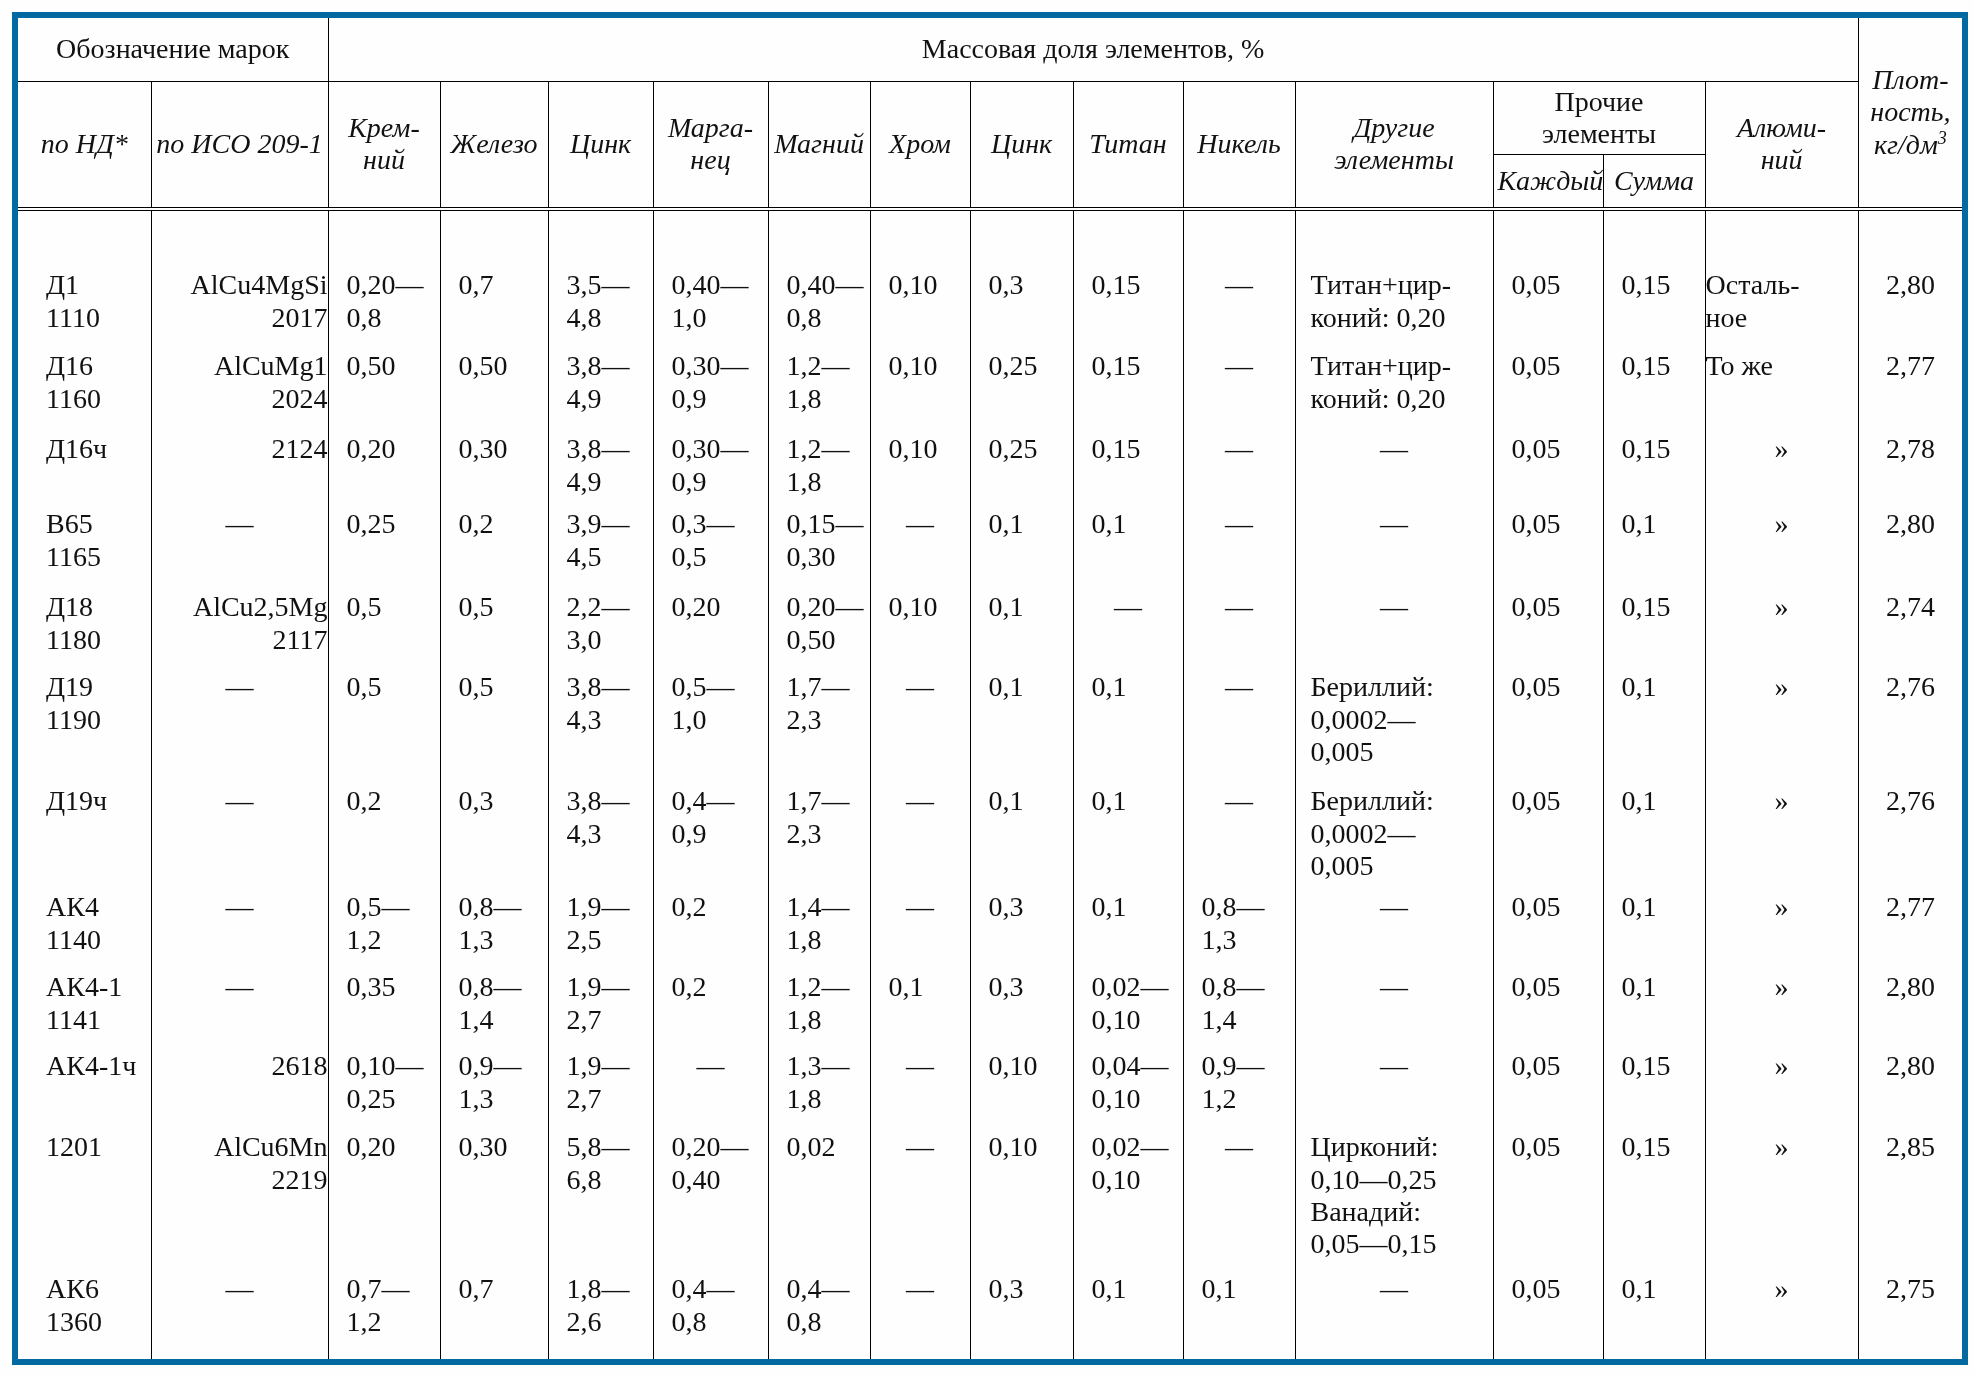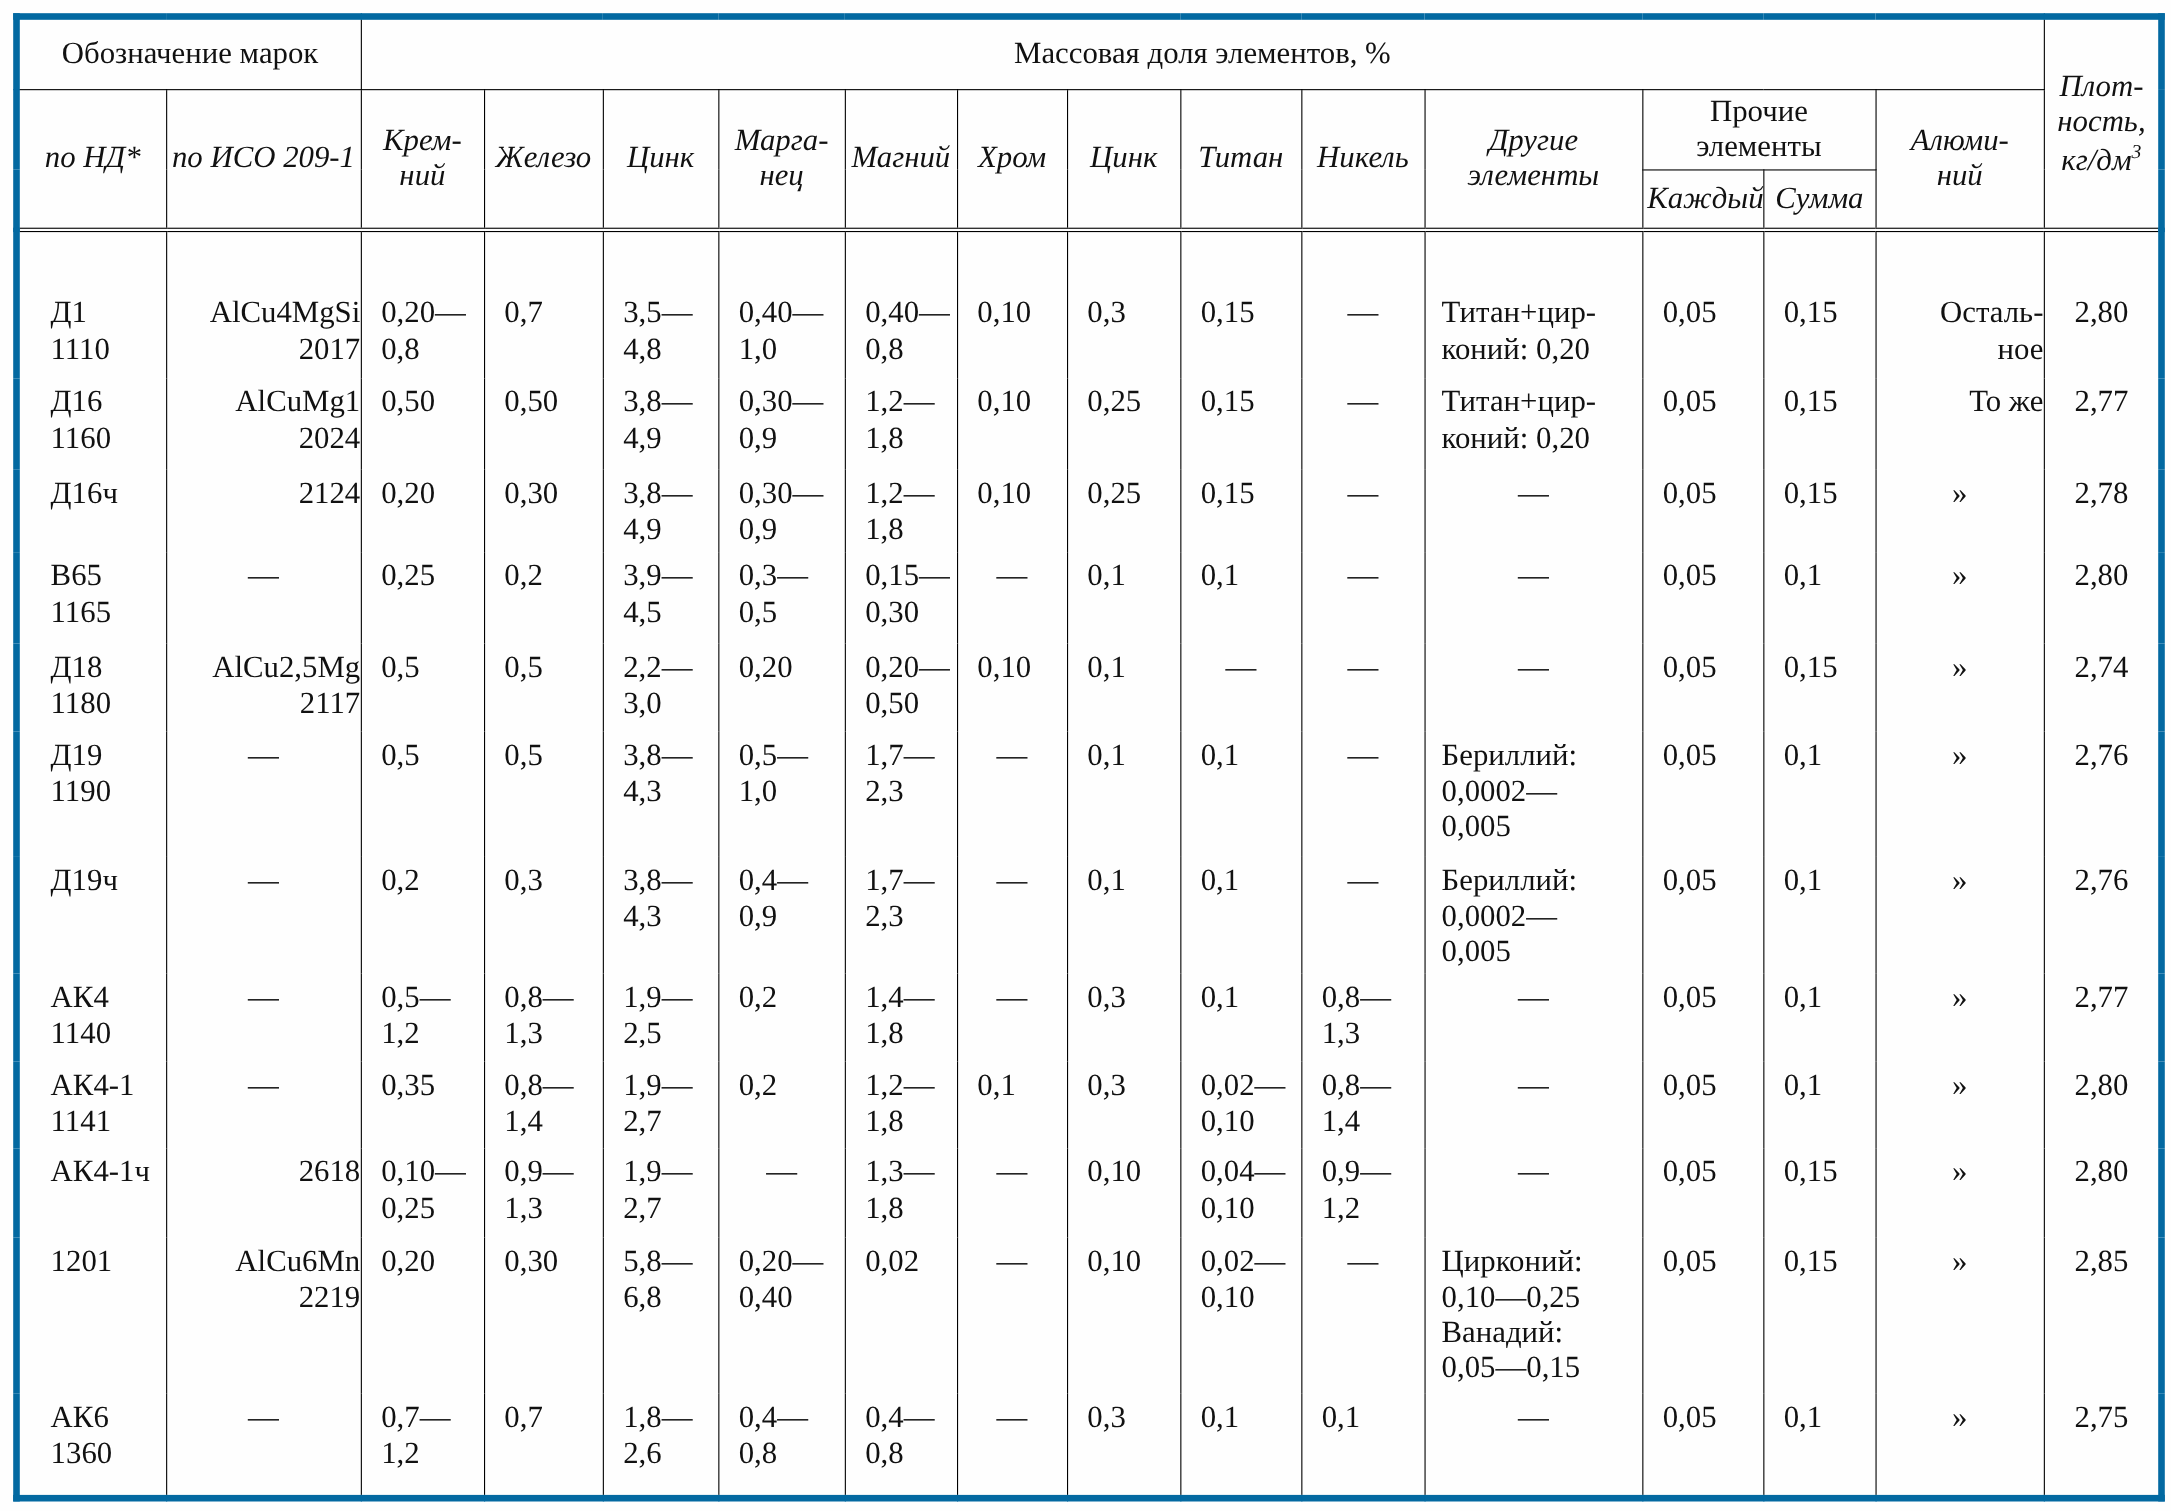--- a/index.html
+++ b/index.html
@@ -10,21 +10,21 @@
         font-weight:normal;font-size:28px;line-height:1.15;padding:0;}
   thead th{text-align:center;vertical-align:middle;padding:4px 4px;}
   .bb1{border-bottom:1px solid #000;}
   .hb{border-bottom:4px double #000;font-style:italic;}
   tbody td{vertical-align:top;text-align:left;padding-top:6px;}
   tbody tr:first-child td{padding-top:58px;}
   td.mark{padding-left:28px;}
   td.iso{padding-left:16px;text-align:right;}
   td.num{padding-left:18px;}
   td.other{padding-left:15px;}
-  td.al{padding-left:16px;text-align:right;}
+  td.al{padding-left:0;}
   td.dens{text-align:center;padding-left:0;}
   td.ctr{text-align:center;padding-left:0;}
   sup{font-size:18px;}
 </style>
 </head>
 <body>
 
 <div class="page">
 <table>
   <colgroup>

